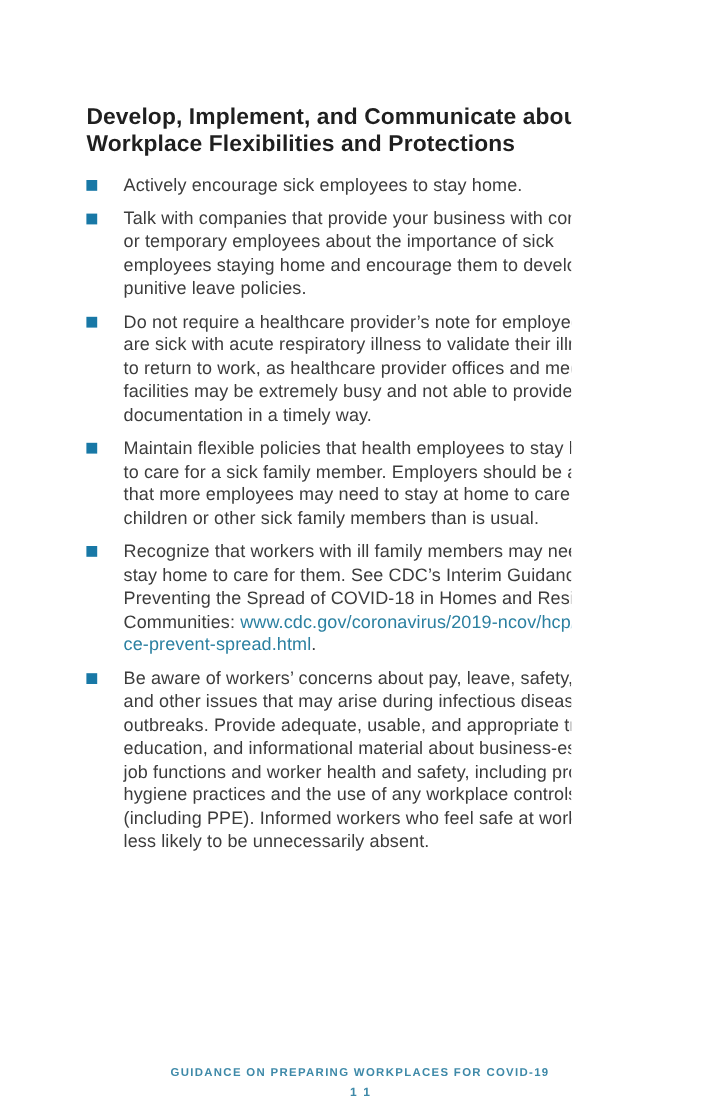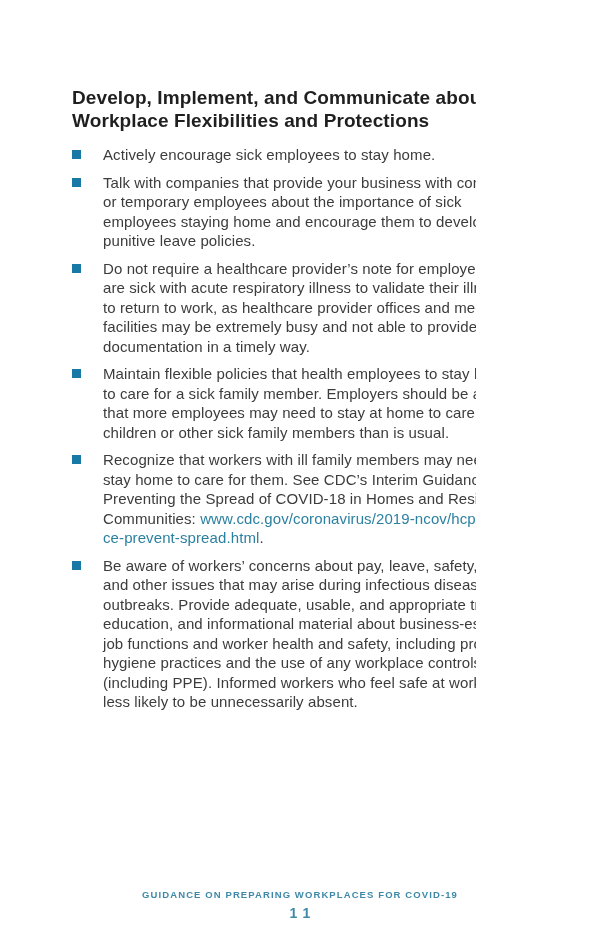--- a/index.html
+++ b/index.html
@@ -70,21 +70,21 @@
     text-align:center;
   }
   .footer-title{
     font-size:9.5px;
     font-weight:bold;
     letter-spacing:1.1px;
     color:var(--footer);
   }
   .page-number{
     margin-top:5px;
-    font-size:14px;
+    font-size:10px;
     font-weight:bold;
     letter-spacing:6px;
     padding-left:6px; 
     color:var(--footer);
   }
 </style>
 </head>
 <body>
 
 <div class="page">

